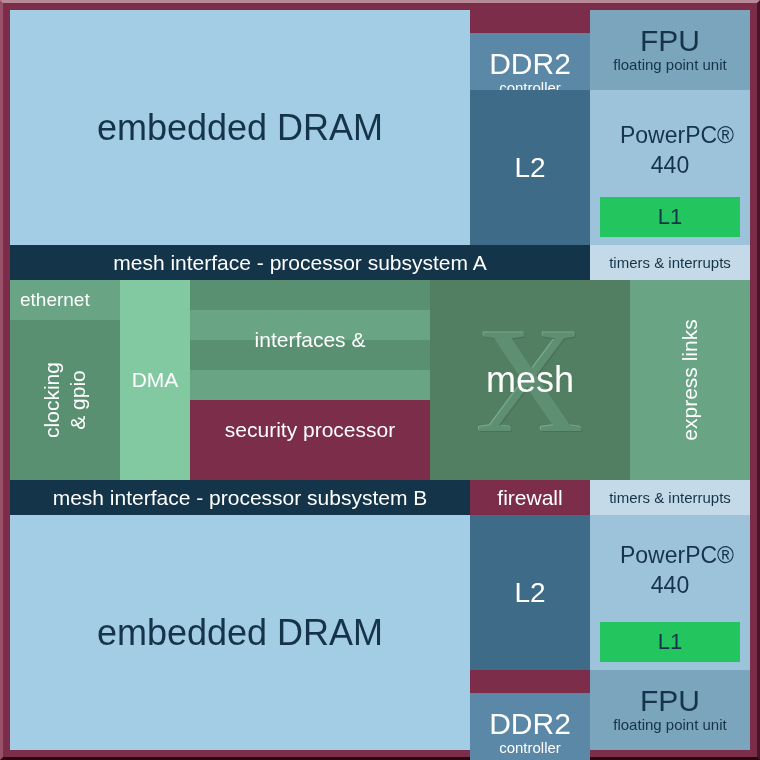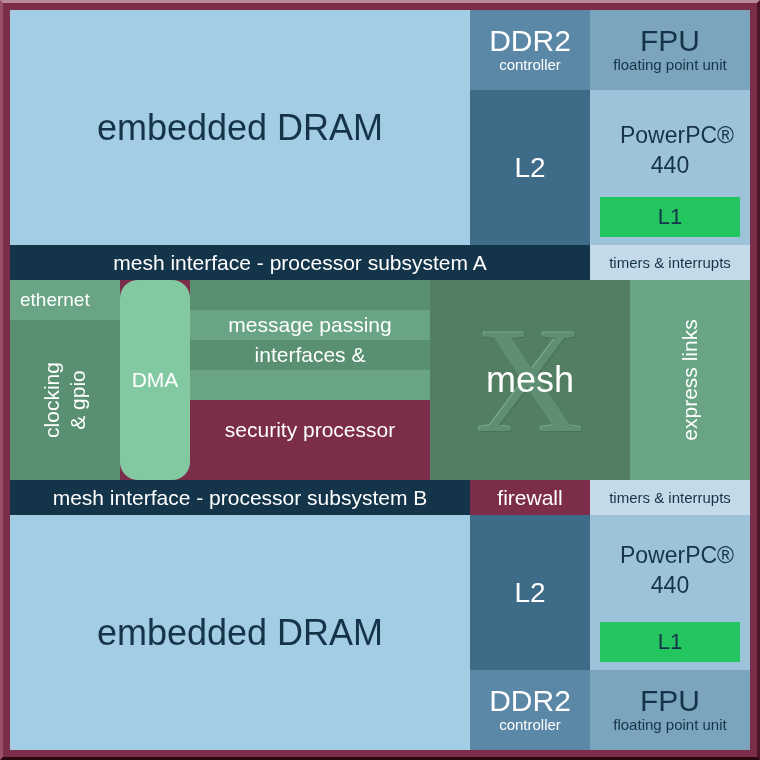--- a/index.html
+++ b/index.html
@@ -7,37 +7,37 @@
          font-family:"Liberation Sans", "DejaVu Sans", sans-serif; }
   .frame { position:absolute; left:0; top:0; width:760px; height:760px; box-sizing:border-box;
            background:#7b2d4a; border-top:3px solid #b88a97; border-left:3px solid #9a5068;
            border-right:3px solid #4a1428; border-bottom:3px solid #2a0810; }
   .blk { position:absolute; box-sizing:border-box; display:flex; flex-direction:column;
          align-items:center; justify-content:center; text-align:center; }
   .dark-text { color:#163449; }
   .light-text { color:#ffffff; }
   .edram { background:#a3cce5; }
   .edram .t { font-size:36px; }
-  .ddr { background:#5b88a6; }
+  .ddr { background:#5b88a6;margin-top:23px; }
   .ddr .big { font-size:30px; line-height:30px; }
   .ddr .small, .fpu .small { font-size:15px; line-height:18px; }
   .fpu { background:#7aa5bd; }
   .fpu .big { font-size:30px; line-height:30px; }
   .l2 { background:#3e6b87; }
   .l2 .t { font-size:28px; }
   .ppc { background:#9dc3da; justify-content:flex-start; }
   .ppc .t { font-size:23px; line-height:30px; }
   .l1 { position:absolute; background:#22c55e; display:flex; align-items:center; justify-content:center;
         font-size:22px; color:#163449; }
   .meshif { background:#14344a; color:#fff; font-size:21px; }
   .timers { background:#c5dae8; color:#163449; font-size:15px; }
   .eth { background:#69a585; color:#fff; font-size:19px; align-items:flex-start; padding-left:10px; }
   .clk { background:#5a9072; color:#fff; font-size:21px; }
   .vert { transform:rotate(-90deg); white-space:nowrap; line-height:26px; }
-  .dma { background:#82c9a2; color:#fff; font-size:21px;border-radius:18px; }
+  .dma { background:#82c9a2; color:#fff; font-size:21px; }
   .msg { background:#5a9072; overflow:hidden; }
   .stripe { position:absolute; left:0; width:100%; height:30px; }
   .msg .t { position:relative; color:#fff; font-size:21px; line-height:30px; }
   .sec { background:#7b2d4a; color:#fff; font-size:21px; }
   .router { background:#527e62; color:#fff; font-size:36px; line-height:48px; overflow:hidden; }
   .router-x { position:absolute; font-size:150px; color:#5f8f72; font-family:"Liberation Serif", serif;
               line-height:1; text-shadow:1px 1px 0 #4a7058, -1px -1px 0 #78a88a; }
   .express { background:#69a585; color:#fff; font-size:21px; }
   .firewall { background:#7b2d4a; color:#fff; font-size:21px; }
 </style>
@@ -85,21 +85,20 @@
   </div>
 </div>
 <div class="blk dma" style="left:120px;top:280px;width:70px;height:200px;">
   <span>DMA</span>
 </div>
 <div class="blk msg" style="left:190px;top:280px;width:240px;height:120px;">
   <div class="stripe" style="top:0;background:#5a9072;"></div>
   <div class="stripe" style="top:30px;background:#69a585;"></div>
   <div class="stripe" style="top:60px;background:#5a9072;"></div>
   <div class="stripe" style="top:90px;background:#69a585;"></div>
-  <span class="t">message passing</span>
   <span class="t">interfaces &amp;</span>
 </div>
 <div class="blk sec" style="left:190px;top:400px;width:240px;height:60px;">
   <span>security processor</span>
 </div>
 <div class="blk router" style="left:430px;top:280px;width:200px;height:200px;">
   <span class="router-x">X</span>
   <span style="position:relative;">mesh</span>
 </div>
 <div class="blk express" style="left:630px;top:280px;width:120px;height:200px;">

